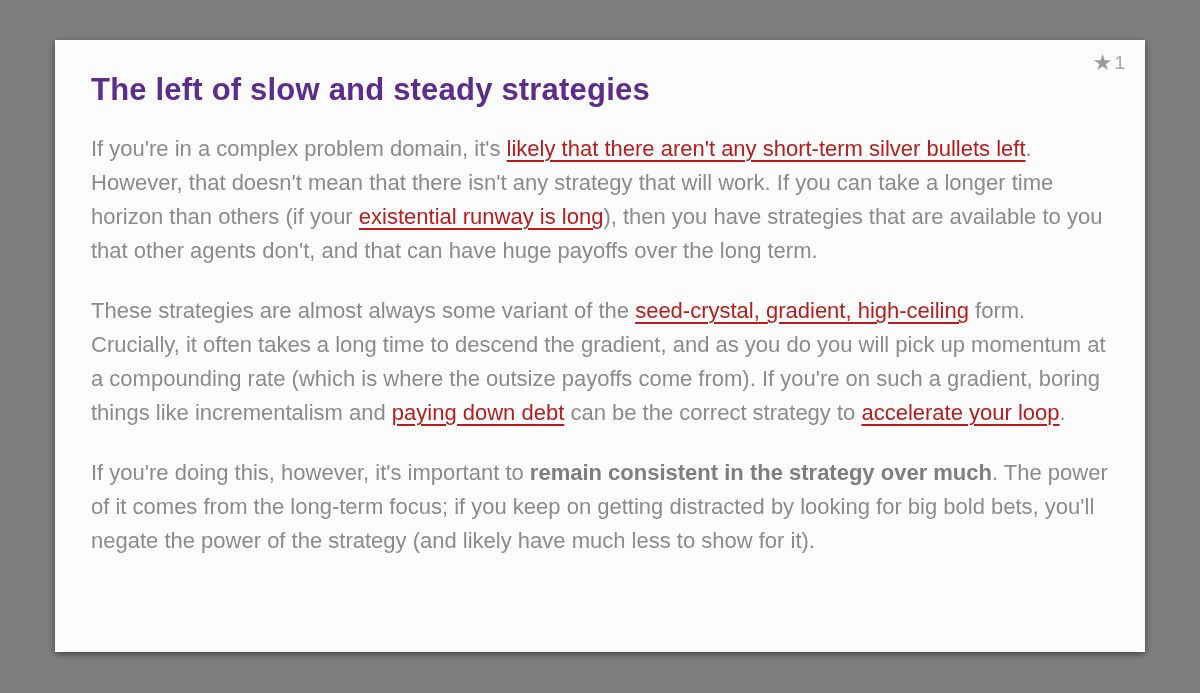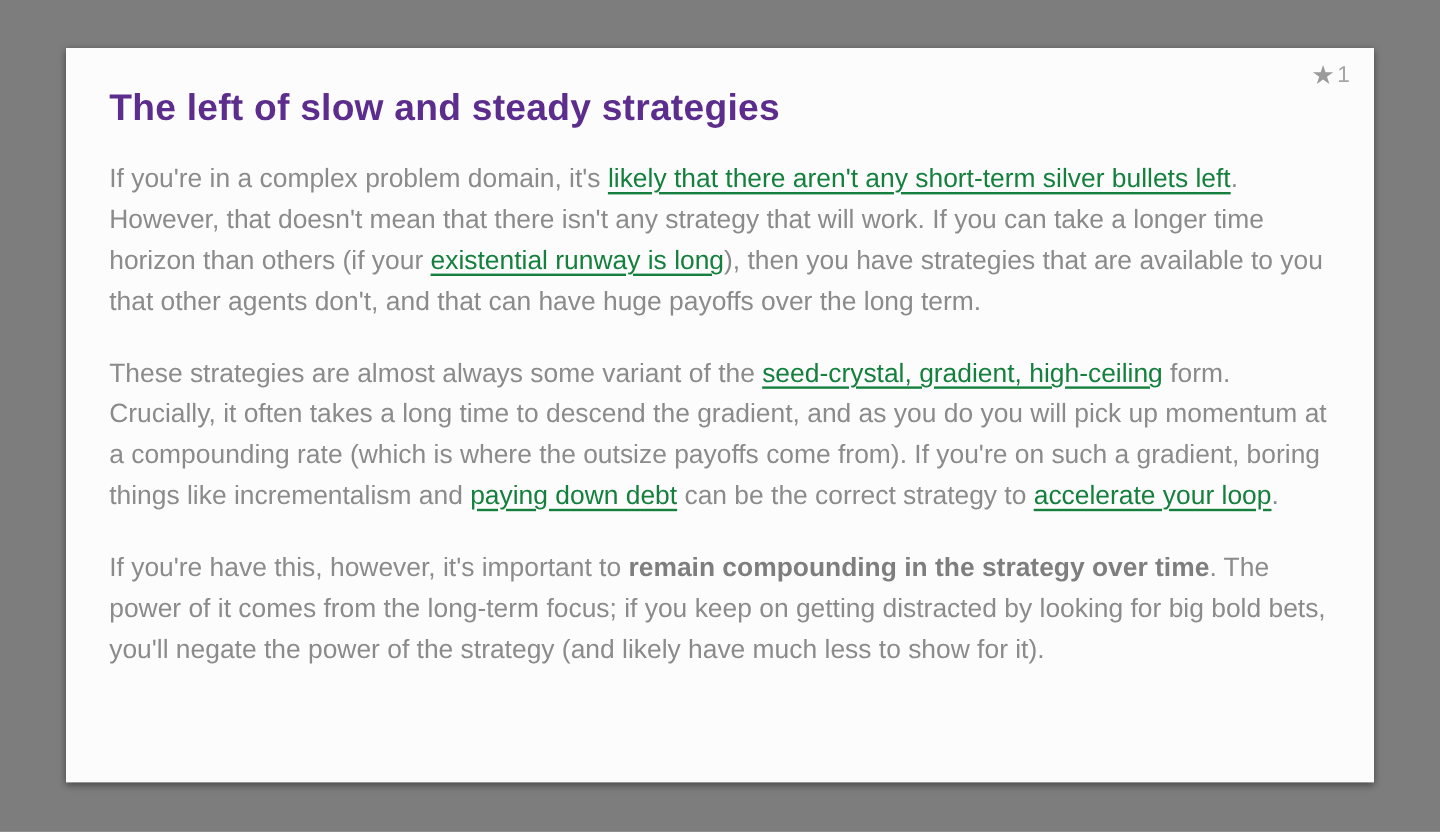--- a/index.html
+++ b/index.html
@@ -53,21 +53,21 @@
     margin-bottom: 24px;
   }
   .content p {
     font-size: 22px;
     line-height: 34px;
     color: #8b8b8b;
     margin-bottom: 26px;
     max-width: 1018px;
   }
   .content p a {
-    color: #15803d;
+    color: #b91c1c;
     text-decoration: underline;
     text-decoration-thickness: 1.5px;
     text-underline-offset: 4px;
     cursor: pointer;
   }
   .content p strong {
     font-weight: 700;
     color: #7e7e7e;
   }
 </style>
@@ -80,17 +80,17 @@
     <div class="star-badge">
       <span class="star-glyph">★</span>
       <span class="star-count">1</span>
     </div>
 
     <h1 class="page-title">The left of slow and steady strategies</h1>
 
     <div class="content">
         <p><span>If you're in a complex problem domain, it's </span><a>likely that there aren't any short-term silver bullets left</a><span>. However, that doesn't mean that there isn't any strategy that will work. If you can take a longer time horizon than others (if your </span><a>existential runway is long</a><span>), then you have strategies that are available to you that other agents don't, and that can have huge payoffs over the long term.</span></p>
         <p><span>These strategies are almost always some variant of the </span><a>seed-crystal, gradient, high-ceiling</a><span> form. Crucially, it often takes a long time to descend the gradient, and as you do you will pick up momentum at a compounding rate (which is where the outsize payoffs come from). If you're on such a gradient, boring things like incrementalism and </span><a>paying down debt</a><span> can be the correct strategy to </span><a>accelerate your loop</a><span>.</span></p>
-        <p><span>If you're have this, however, it's important to </span><strong>remain compounding in the strategy over time</strong><span>. The power of it comes from the long-term focus; if you keep on getting distracted by looking for big bold bets, you'll negate the power of the strategy (and likely have much less to show for it).</span></p>
+        <p><span>If you're doing this, however, it's important to </span><strong>remain consistent in the strategy over much</strong><span>. The power of it comes from the long-term focus; if you keep on getting distracted by looking for big bold bets, you'll negate the power of the strategy (and likely have much less to show for it).</span></p>
       </div>
 
   </div>
 </div>
 
 </body></html>

